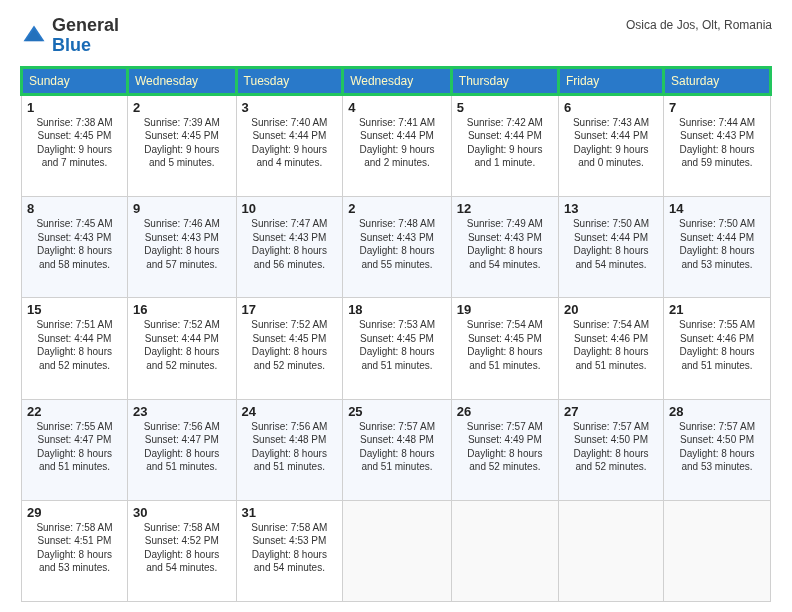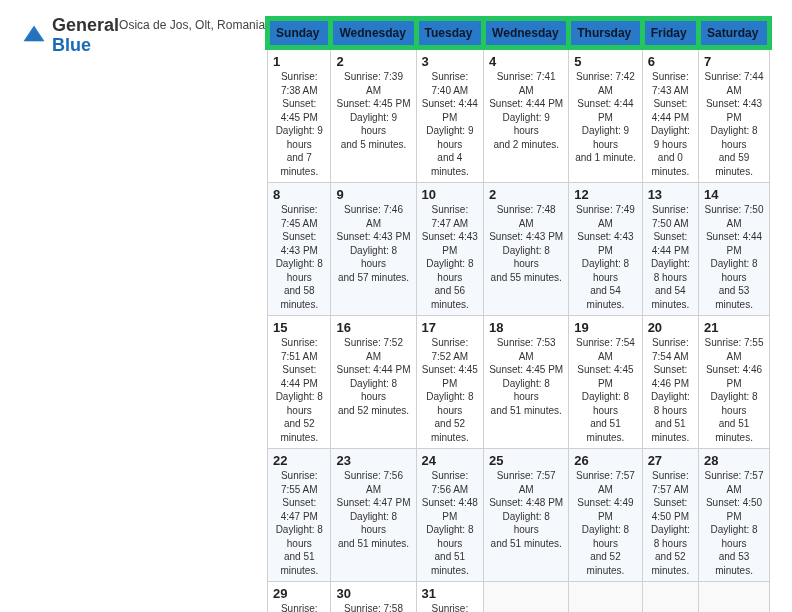--- a/index.html
+++ b/index.html
@@ -8,21 +8,21 @@
       background: #fff;
       width: 792px;
       height: 612px;
       overflow: hidden;
     }
     .page {
       width: 792px;
       height: 612px;
       padding: 16px 20px 10px 20px;
       display: flex;
-      flex-direction: row;
+      flex-direction: column;
     }
     .header {
       display: flex;
       justify-content: space-between;
       align-items: flex-start;
       margin-bottom: 10px;
     }
     .logo {
       display: flex;
       align-items: center;
@@ -54,26 +54,26 @@
       margin-top: 2px;
     }
     .calendar {
       flex: 1;
       border-collapse: collapse;
       width: 100%;
       font-size: 10.5px;
     }
     .calendar thead tr th {
       background: #2979c9;
-      color: #0f172a;
+      color: #fef9c3;
       font-size: 12px;
-      font-weight: bold;
+      font-weight: normal;
       padding: 5px 6px;
       text-align: left;
-      border: 5px solid #22c55e;
+      border: 3px solid #22c55e;
     }
     .calendar tbody tr td {
       border: 1px solid #d0d0d0;
       vertical-align: top;
       padding: 4px 5px;
       background: #fff;
       width: 113px;
     }
     .calendar tbody tr:nth-child(even) td {
       background: #f5f8fd;

